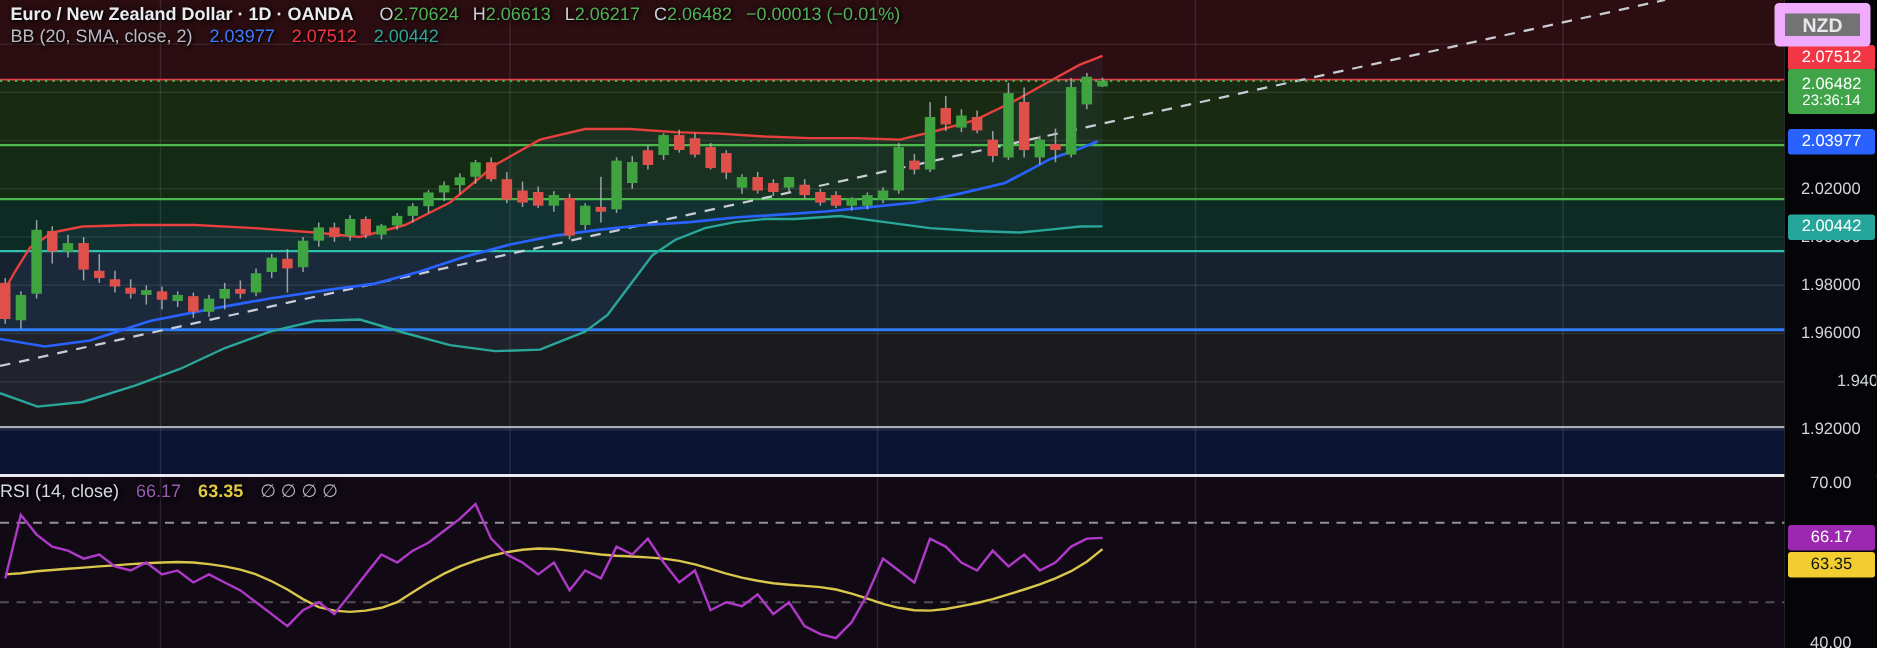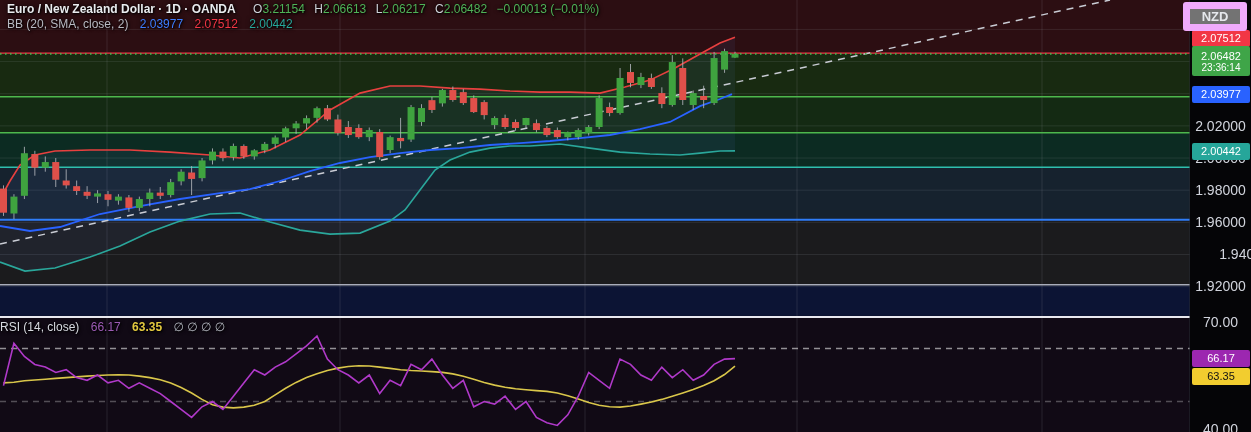--- a/index.html
+++ b/index.html
@@ -16,21 +16,21 @@
   .dimlbl{color:#b7bac2;}
   .bbmid{color:#3c7dff;margin-left:8px;}
   .bbup{color:#f23645;margin-left:8px;}
   .bblo{color:#26a69a;margin-left:8px;}
   .rsihdr{position:absolute;left:0;top:320px;z-index:20;font-size:12px;line-height:14px;color:#d6d9df;
           text-shadow:0 0 4px rgba(0,0,0,.85),1px 1px 2px rgba(0,0,0,.9);white-space:nowrap;}
   .rsival{color:#9c5bb5;margin-left:8px;}
   .rsimaval{color:#e3c93f;margin-left:8px;font-weight:700;}
   .rsiempty{color:#b2b5be;margin-left:8px;}
   .axis{position:absolute;left:1190px;top:0;width:61px;height:432px;z-index:10;background:#050507;}
-  .axis .tick{position:absolute;left:0;width:100%;text-align:center;font-size:14px;color:#d1d4dc;
+  .axis .tick{position:absolute;left:0;width:100%;text-align:center;font-size:11px;color:#d1d4dc;
               transform:translateY(-50%);z-index:1;}
   .axis .badge{position:absolute;left:2px;right:1px;border-radius:2px;z-index:3;text-align:center;
                font-size:11px;color:#fff;display:flex;flex-direction:column;justify-content:center;}
   .axis .badge .sub{font-size:10px;line-height:11px;}
   .curbtn{position:absolute;right:4px;top:2px;width:50px;height:15px;z-index:25;background:#737373;
           border:7px solid #f0abfc;border-radius:3px;color:#e6e8ec;font-size:13px;font-weight:700;
           display:flex;align-items:center;justify-content:center;}
 </style>
 </head>
 <body>
@@ -220,21 +220,21 @@
         <path fill="none" stroke="#d9c64a" stroke-width="1.6" d="M3.5 382.9 L13.9 382.2 L24.4 380.8 L34.8 380.0 L45.3 379.2 L55.8 378.4 L66.2 377.6 L76.6 376.9 L87.1 376.1 L97.5 375.5 L108.0 375.0 L118.4 374.7 L128.9 375.0 L139.3 376.1 L149.8 377.6 L160.3 379.8 L170.7 382.9 L181.1 387.5 L191.6 393.0 L202.0 399.4 L212.5 404.7 L222.9 407.1 L233.4 407.9 L243.8 407.1 L254.3 405.2 L264.8 401.5 L275.2 394.9 L285.6 388.3 L296.1 382.4 L306.5 377.6 L317.0 373.7 L327.4 370.5 L337.9 368.1 L348.3 366.5 L358.8 365.7 L369.3 366.0 L379.7 367.1 L390.1 368.4 L400.6 369.7 L411.0 370.5 L421.5 371.0 L431.9 371.6 L442.4 372.4 L452.8 373.9 L463.3 376.3 L473.7 379.2 L484.2 382.4 L494.6 385.1 L505.1 387.2 L515.5 388.8 L526.0 389.8 L536.4 390.6 L546.9 391.4 L557.3 393.0 L567.8 395.7 L578.3 399.1 L588.7 402.6 L599.1 405.2 L609.6 406.8 L620.0 407.1 L630.5 406.0 L640.9 404.1 L651.4 402.0 L661.8 399.4 L672.3 396.2 L682.8 393.0 L693.2 389.6 L703.6 385.6 L714.1 380.8 L724.5 374.5 L735.0 366.1"></path>
         <path fill="none" stroke="#b039c9" stroke-width="1.6" d="M3.5 385.6 L13.9 343.2 L24.4 356.4 L34.8 364.4 L45.3 367.1 L55.8 372.4 L66.2 369.7 L76.6 377.6 L87.1 380.3 L97.5 375.0 L108.0 382.9 L118.4 380.3 L128.9 388.3 L139.3 382.9 L149.8 388.3 L160.3 393.6 L170.7 401.5 L181.1 409.4 L191.6 417.4 L202.0 406.8 L212.5 401.5 L222.9 409.4 L233.4 396.2 L243.8 382.9 L254.3 369.7 L264.8 375.0 L275.2 367.1 L285.6 361.8 L296.1 353.8 L306.5 345.9 L317.0 336.0 L327.4 359.1 L337.9 369.7 L348.3 375.0 L358.8 382.9 L369.3 375.0 L379.7 393.6 L390.1 380.3 L400.6 385.6 L411.0 364.4 L421.5 369.7 L431.9 359.1 L442.4 375.0 L452.8 388.3 L463.3 380.3 L473.7 406.8 L484.2 401.5 L494.6 404.1 L505.1 396.2 L515.5 409.4 L526.0 401.5 L536.4 417.4 L546.9 422.7 L557.3 425.4 L567.8 414.8 L578.3 396.2 L588.7 372.4 L599.1 380.3 L609.6 388.3 L620.0 359.1 L630.5 364.4 L640.9 375.0 L651.4 380.3 L661.8 367.1 L672.3 377.6 L682.8 369.7 L693.2 380.3 L703.6 375.0 L714.1 364.4 L724.5 359.1 L735.0 358.6"></path>
         <line x1="0" y1="317" x2="1251" y2="317" stroke="#e9e9ef" stroke-width="2"></line>
         <line x1="1190" y1="0" x2="1190" y2="432" stroke="#262b33" stroke-width="1"></line>
       </svg>
   </div>
 
   <div class="hdr">
     <div class="row">
       <span class="sym">Euro / New Zealand Dollar · 1D · OANDA</span>
-      <span class="olbl">O</span><span class="oval">3.21154</span>
+      <span class="olbl">O</span><span class="oval">2.70624</span>
       <span class="olbl">H</span><span class="oval">2.06613</span>
       <span class="olbl">L</span><span class="oval">2.06217</span>
       <span class="olbl">C</span><span class="oval">2.06482</span>
       <span class="chg">−0.00013 (−0.01%)</span>
     </div>
     <div class="row">
       <span class="dimlbl">BB (20, SMA, close, 2)</span>
       <span class="bbmid">2.03977</span>
       <span class="bbup">2.07512</span>
       <span class="bblo">2.00442</span>

